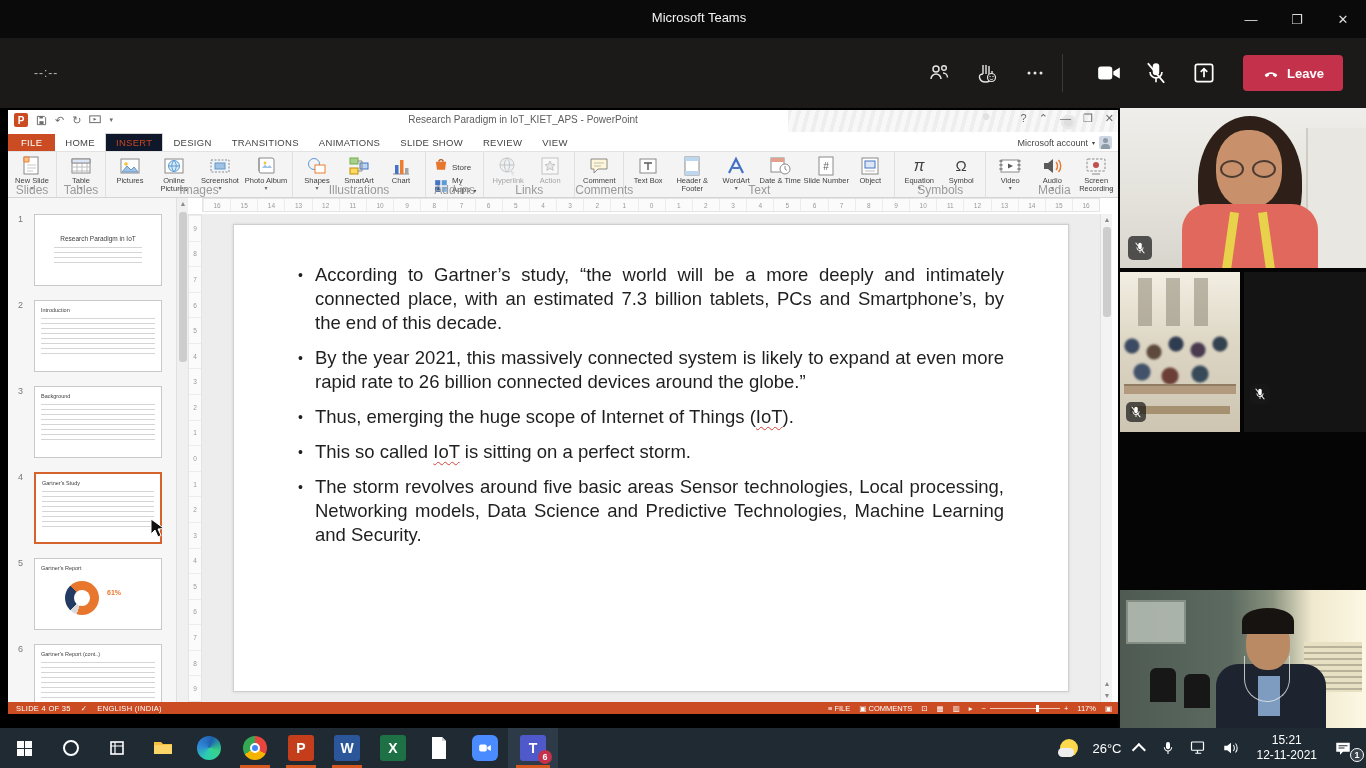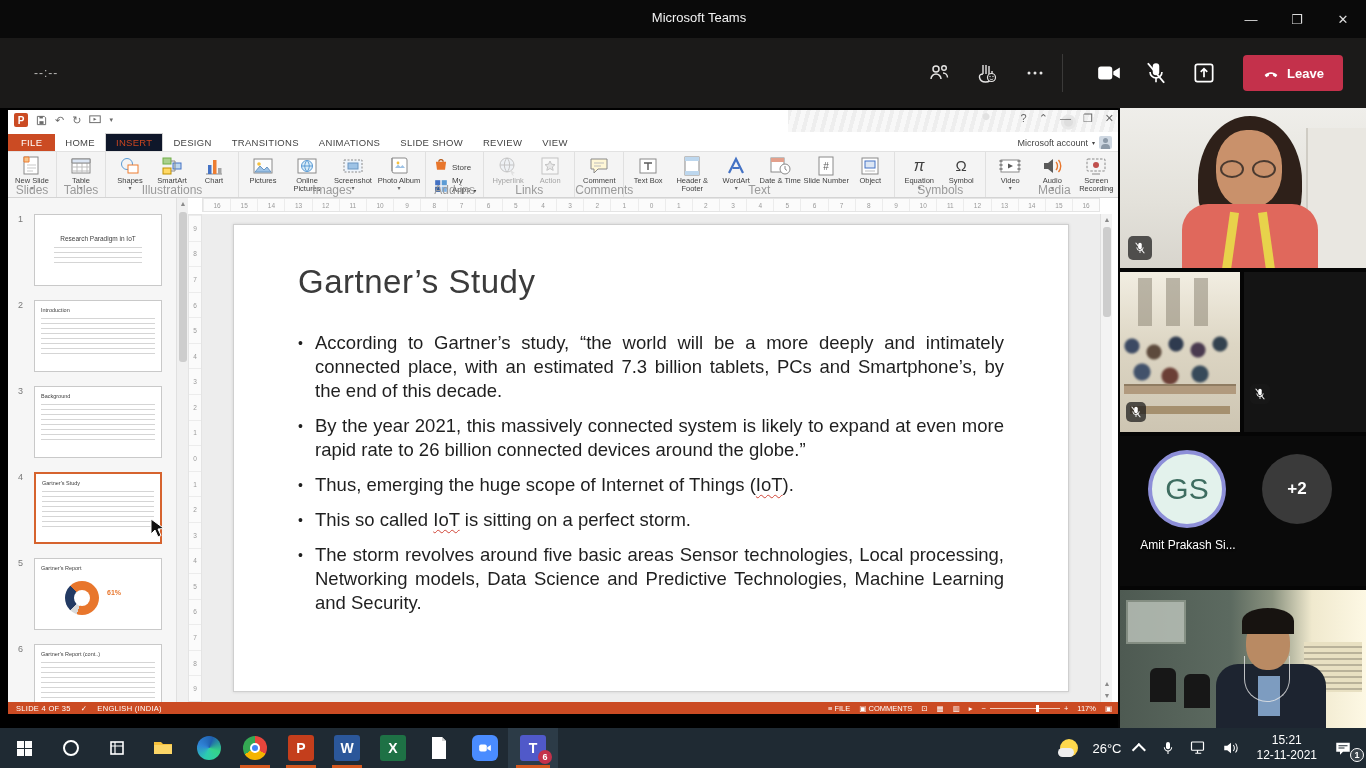--- a/index.html
+++ b/index.html
@@ -268,20 +268,21 @@
             <rect x="5" y="2" width="5" height="3" fill="#6a6a6a"></rect>
           </svg>
         <span>↶</span>
         <span>↻</span>
         <svg width="12" height="10" viewBox="0 0 16 13">
             <rect x="1" y="1" width="14" height="9" fill="none" stroke="#6a6a6a" stroke-width="1.3"></rect>
             <path d="M6 3.5l4 2-4 2z" fill="#6a6a6a"></path>
           </svg>
         <span style="font-size:7px;">▾</span>
       </div>
+      <div class="ppt-title">Research Paradigm in IoT_KIET_APS - PowerPoint</div>
       <div class="ppt-winctrl">
         <span>?</span>
         <span>⌃</span>
         <span>—</span>
         <span>❐</span>
         <span>✕</span>
       </div>
     </div>
 
     <div class="ppt-tabrow" id="tabrow">
@@ -333,20 +334,67 @@
               <span class="dd">▾</span>
             </div>
           </div>
           <div class="rgroup-label">Tables</div>
         </div>
         <div class="rgroup">
           <div class="rbtns">
             <div class="rbtn">
               <span class="ric">
                 <svg class="ic-svg" width="22" height="22" viewBox="0 0 22 22">
+                  <rect x="2" y="4" width="18" height="14" fill="#fdfdfd" stroke="#8a8a8a"></rect>
+                  <circle cx="7" cy="9" r="1.8" fill="#f5c03c"></circle>
+                  <path d="M3 17l5-6 4 4 3-3 4 5z" fill="#9ec3e6" stroke="#6b96c2"></path>
+                </svg>
+              </span>
+              <span>Pictures</span>
+            </div>
+            <div class="rbtn wide">
+              <span class="ric">
+                <svg class="ic-svg" width="22" height="22" viewBox="0 0 22 22">
+                  <rect x="2" y="4" width="18" height="14" fill="#fdfdfd" stroke="#8a8a8a"></rect>
+                  <circle cx="11" cy="11" r="5.5" fill="#d8ecf8" stroke="#5b9bd5"></circle>
+                  <path d="M5.5 11h11M11 5.5c3 3 3 8 0 11M11 5.5c-3 3-3 8 0 11" stroke="#5b9bd5" fill="none"></path>
+                </svg>
+              </span>
+              <span>Online Pictures</span>
+            </div>
+            <div class="rbtn wide">
+              <span class="ric">
+                <svg class="ic-svg" width="22" height="22" viewBox="0 0 22 22">
+                  <rect x="2" y="5" width="18" height="12" fill="#eef4fb" stroke="#8a8a8a" stroke-dasharray="2 1.5"></rect>
+                  <rect x="6" y="8" width="10" height="6" fill="#9ec3e6" stroke="#6b96c2"></rect>
+                </svg>
+              </span>
+              <span>Screenshot</span>
+              <span class="dd">▾</span>
+            </div>
+            <div class="rbtn wide">
+              <span class="ric">
+                <svg class="ic-svg" width="22" height="22" viewBox="0 0 22 22">
+                  <path d="M4 3h13a2 2 0 0 1 2 2v13H6a2 2 0 0 1-2-2z" fill="#fff" stroke="#8a8a8a"></path>
+                  <path d="M4 3v13" stroke="#8a8a8a"></path>
+                  <circle cx="10" cy="8" r="1.4" fill="#f5c03c"></circle>
+                  <path d="M7 13l3-3.5 2.5 2.5 2-2 2.5 3z" fill="#9ec3e6"></path>
+                </svg>
+              </span>
+              <span>Photo Album</span>
+              <span class="dd">▾</span>
+            </div>
+          </div>
+          <div class="rgroup-label">Images</div>
+        </div>
+        <div class="rgroup">
+          <div class="rbtns">
+            <div class="rbtn">
+              <span class="ric">
+                <svg class="ic-svg" width="22" height="22" viewBox="0 0 22 22">
                   <circle cx="8" cy="9" r="5.5" fill="none" stroke="#5b9bd5"></circle>
                   <rect x="9" y="10" width="10" height="8" fill="#fff" stroke="#ed7d31"></rect>
                 </svg>
               </span>
               <span>Shapes</span>
               <span class="dd">▾</span>
             </div>
             <div class="rbtn">
               <span class="ric">
                 <svg class="ic-svg" width="22" height="22" viewBox="0 0 22 22">
@@ -364,67 +412,20 @@
                   <path d="M3 19h16" stroke="#8a8a8a"></path>
                   <rect x="5" y="10" width="3.5" height="9" fill="#4472c4"></rect>
                   <rect x="10" y="5" width="3.5" height="14" fill="#ed7d31"></rect>
                   <rect x="15" y="13" width="3.5" height="6" fill="#a5a5a5"></rect>
                 </svg>
               </span>
               <span>Chart</span>
             </div>
           </div>
           <div class="rgroup-label">Illustrations</div>
-        </div>
-        <div class="rgroup">
-          <div class="rbtns">
-            <div class="rbtn">
-              <span class="ric">
-                <svg class="ic-svg" width="22" height="22" viewBox="0 0 22 22">
-                  <rect x="2" y="4" width="18" height="14" fill="#fdfdfd" stroke="#8a8a8a"></rect>
-                  <circle cx="7" cy="9" r="1.8" fill="#f5c03c"></circle>
-                  <path d="M3 17l5-6 4 4 3-3 4 5z" fill="#9ec3e6" stroke="#6b96c2"></path>
-                </svg>
-              </span>
-              <span>Pictures</span>
-            </div>
-            <div class="rbtn wide">
-              <span class="ric">
-                <svg class="ic-svg" width="22" height="22" viewBox="0 0 22 22">
-                  <rect x="2" y="4" width="18" height="14" fill="#fdfdfd" stroke="#8a8a8a"></rect>
-                  <circle cx="11" cy="11" r="5.5" fill="#d8ecf8" stroke="#5b9bd5"></circle>
-                  <path d="M5.5 11h11M11 5.5c3 3 3 8 0 11M11 5.5c-3 3-3 8 0 11" stroke="#5b9bd5" fill="none"></path>
-                </svg>
-              </span>
-              <span>Online Pictures</span>
-            </div>
-            <div class="rbtn wide">
-              <span class="ric">
-                <svg class="ic-svg" width="22" height="22" viewBox="0 0 22 22">
-                  <rect x="2" y="5" width="18" height="12" fill="#eef4fb" stroke="#8a8a8a" stroke-dasharray="2 1.5"></rect>
-                  <rect x="6" y="8" width="10" height="6" fill="#9ec3e6" stroke="#6b96c2"></rect>
-                </svg>
-              </span>
-              <span>Screenshot</span>
-              <span class="dd">▾</span>
-            </div>
-            <div class="rbtn wide">
-              <span class="ric">
-                <svg class="ic-svg" width="22" height="22" viewBox="0 0 22 22">
-                  <path d="M4 3h13a2 2 0 0 1 2 2v13H6a2 2 0 0 1-2-2z" fill="#fff" stroke="#8a8a8a"></path>
-                  <path d="M4 3v13" stroke="#8a8a8a"></path>
-                  <circle cx="10" cy="8" r="1.4" fill="#f5c03c"></circle>
-                  <path d="M7 13l3-3.5 2.5 2.5 2-2 2.5 3z" fill="#9ec3e6"></path>
-                </svg>
-              </span>
-              <span>Photo Album</span>
-              <span class="dd">▾</span>
-            </div>
-          </div>
-          <div class="rgroup-label">Images</div>
         </div>
         <div class="rgroup">
           <div class="rstack">
             <div class="rsmall">
               <span>
                 <svg class="ic-svg" width="16" height="16" viewBox="0 0 22 22">
                   <path d="M4 8h14l-1.5 11h-11z" fill="#e8762c"></path>
                   <path d="M8 8a3 3 0 0 1 6 0" fill="none" stroke="#b45717" stroke-width="1.6"></path>
                 </svg>
               </span>
@@ -710,21 +711,20 @@
           </div>
         </div>
       </div>
     <div class="thumb-scroll">
       <div class="arr">▲</div>
       <div class="thm"></div>
     </div>
 
     <div class="canvas">
       <div class="slide">
-        <div class="slide-title">Gartner’s Study</div>
         <div id="bullets">
             <div class="bullet justify">
               <span class="mark">•</span>
               <span class="btxt">According to Gartner’s study, “the world will be a more deeply and intimately connected place, with an estimated 7.3 billion tablets, PCs and Smartphone’s, by the end of this decade.</span>
             </div>
             <div class="bullet justify">
               <span class="mark">•</span>
               <span class="btxt">By the year 2021, this massively connected system is likely to expand at even more rapid rate to 26 billion connected devices around the globe.”</span>
             </div>
             <div class="bullet">
@@ -825,25 +825,20 @@
       <div class="mic-badge" style="left:6px; bottom:28px; width:20px; height:20px;">
         <svg viewBox="0 0 24 24">
             <path d="M12 3a3 3 0 0 1 3 3v5a3 3 0 0 1-6 0V6a3 3 0 0 1 3-3z" fill="#fff"></path>
             <path d="M6.5 11a5.5 5.5 0 0 0 11 0" stroke="#fff" fill="none" stroke-width="1.5"></path>
             <line x1="12" y1="16.5" x2="12" y2="20.5" stroke="#fff" stroke-width="1.5"></line>
             <line x1="4.5" y1="3" x2="19.5" y2="21" stroke="#fff" stroke-width="1.8"></line>
           </svg>
       </div>
     </div>
 
-    <div class="vtile vrow3">
-      <div class="circle-avatar gs-circle">GS</div>
-      <div class="gs-name">Amit Prakash Si...</div>
-      <div class="circle-avatar p2-circle">+2</div>
-    </div>
 
     <div class="vtile v4">
       <div class="board"></div>
         <div class="blind"></div>
       <div class="chair"></div>
         <div class="chair c2"></div>
       <div class="suit"></div>
         <div class="shirt"></div>
       <div class="face4"></div>
         <div class="hair4"></div>

